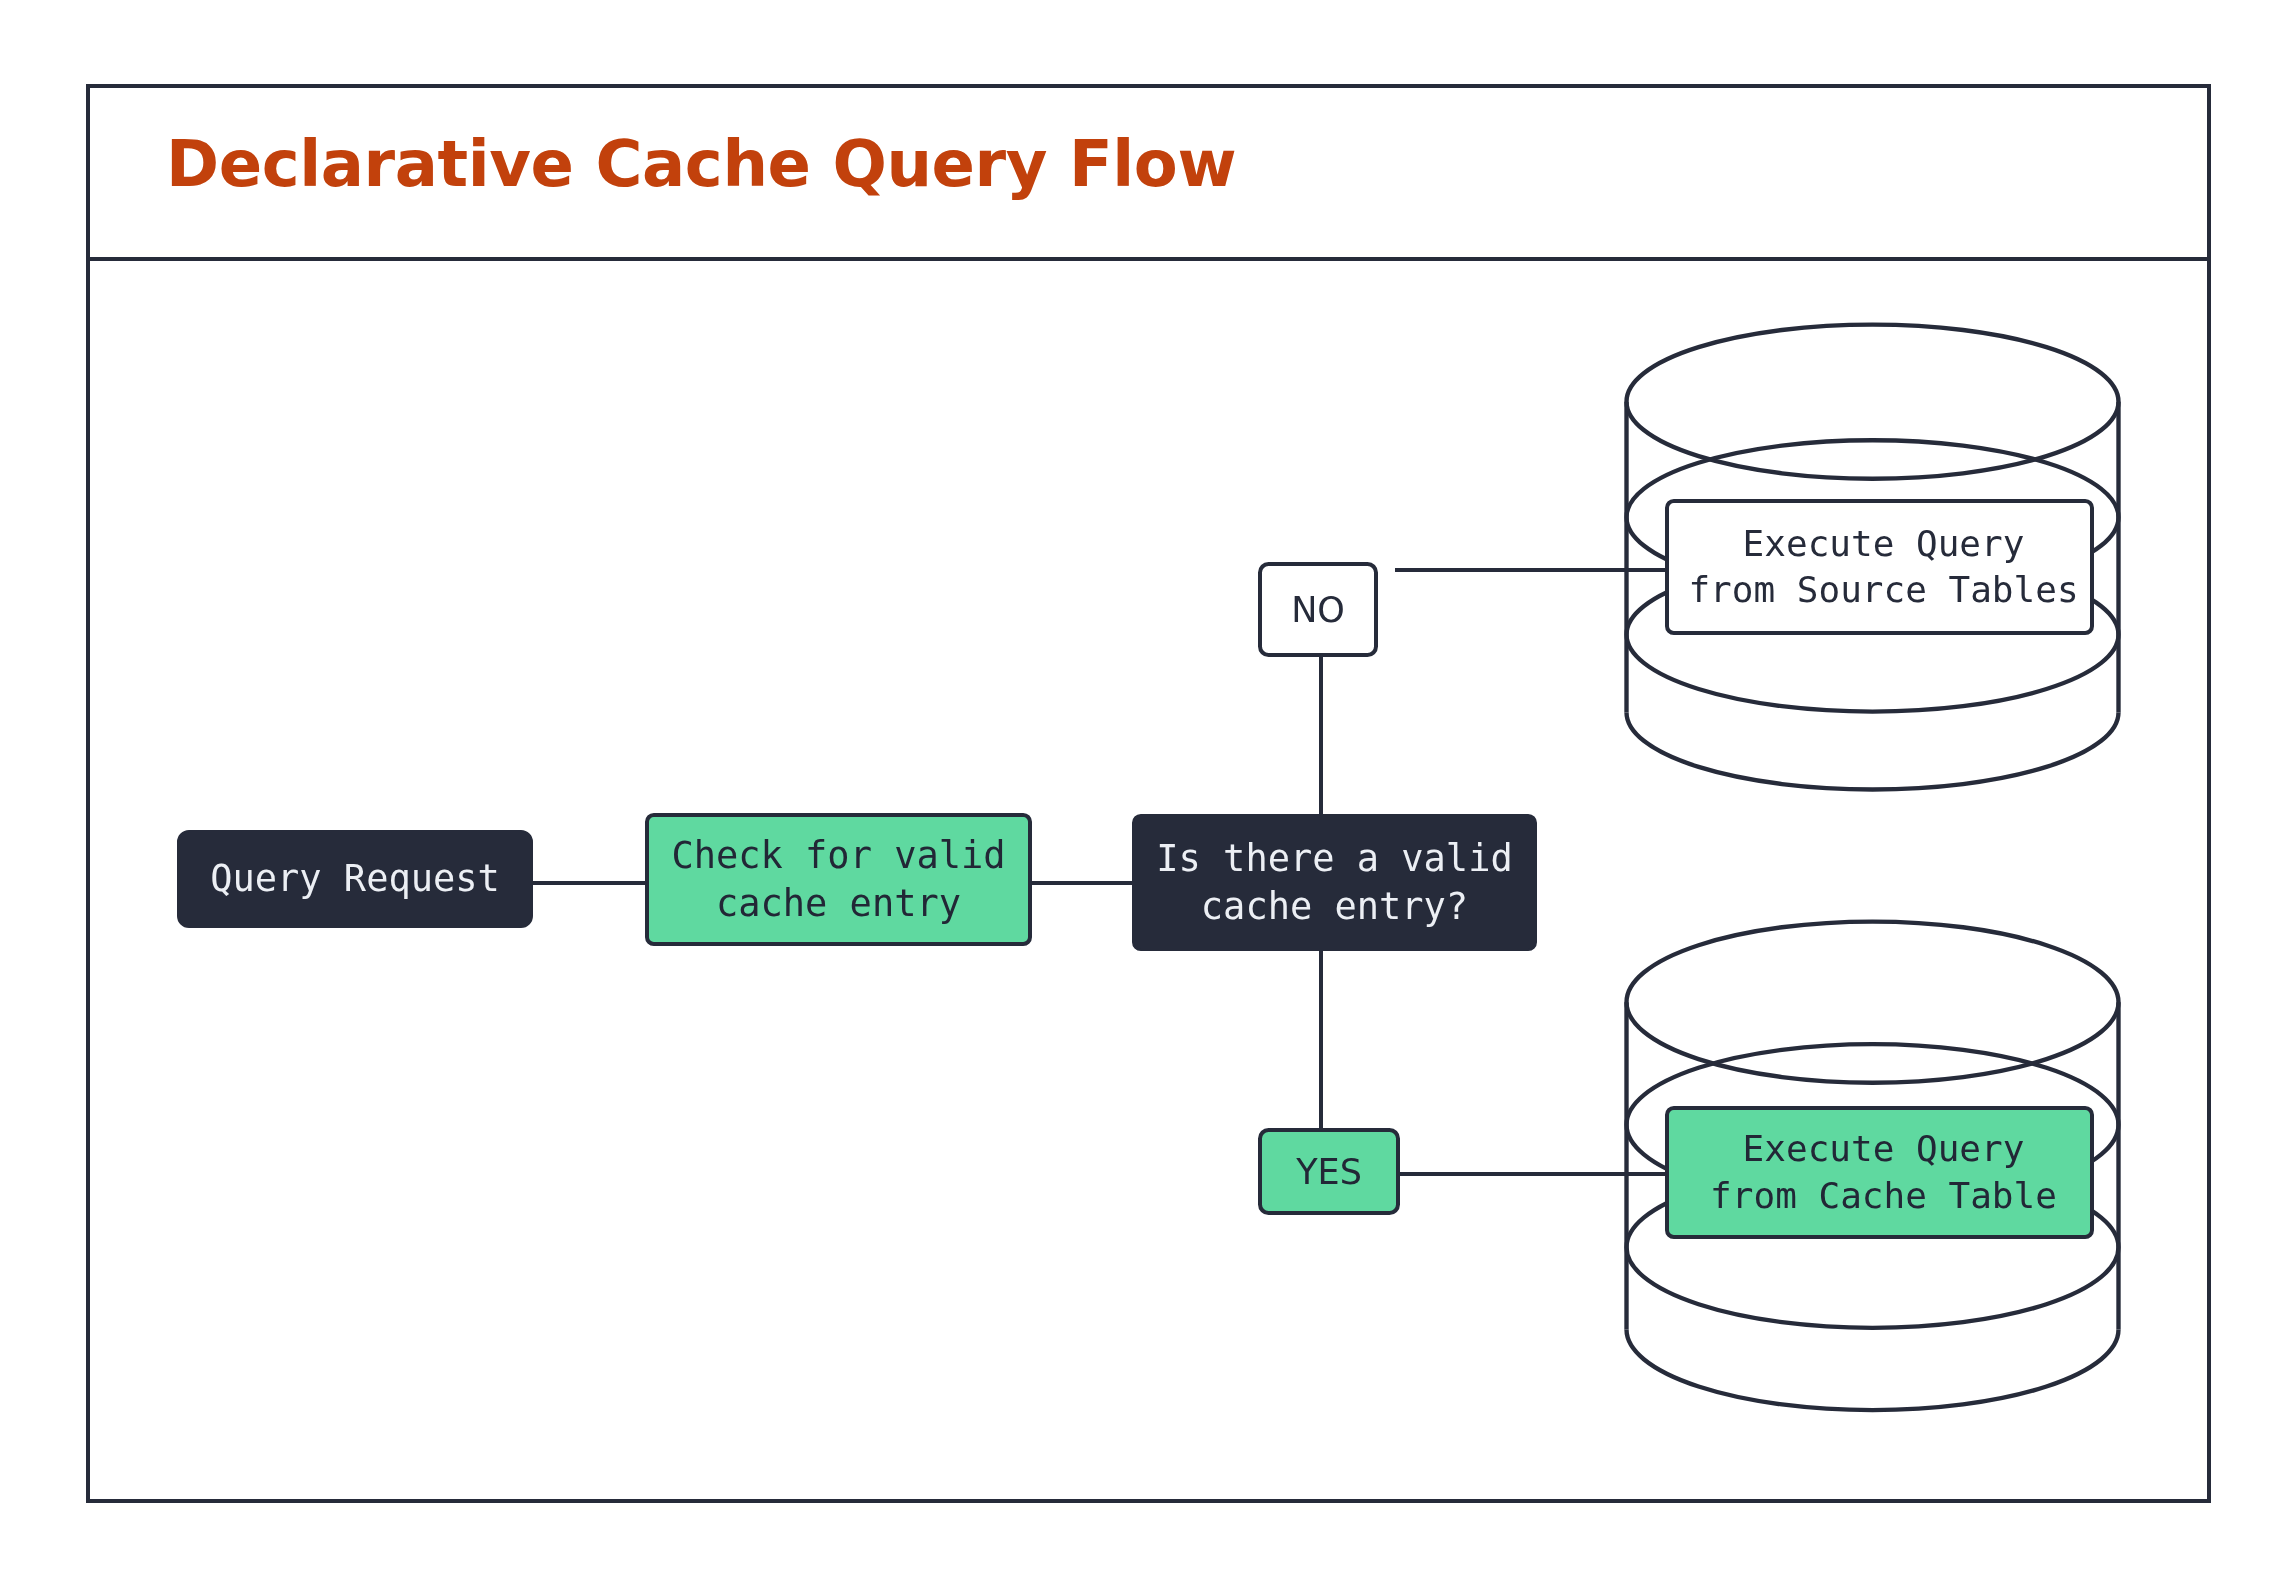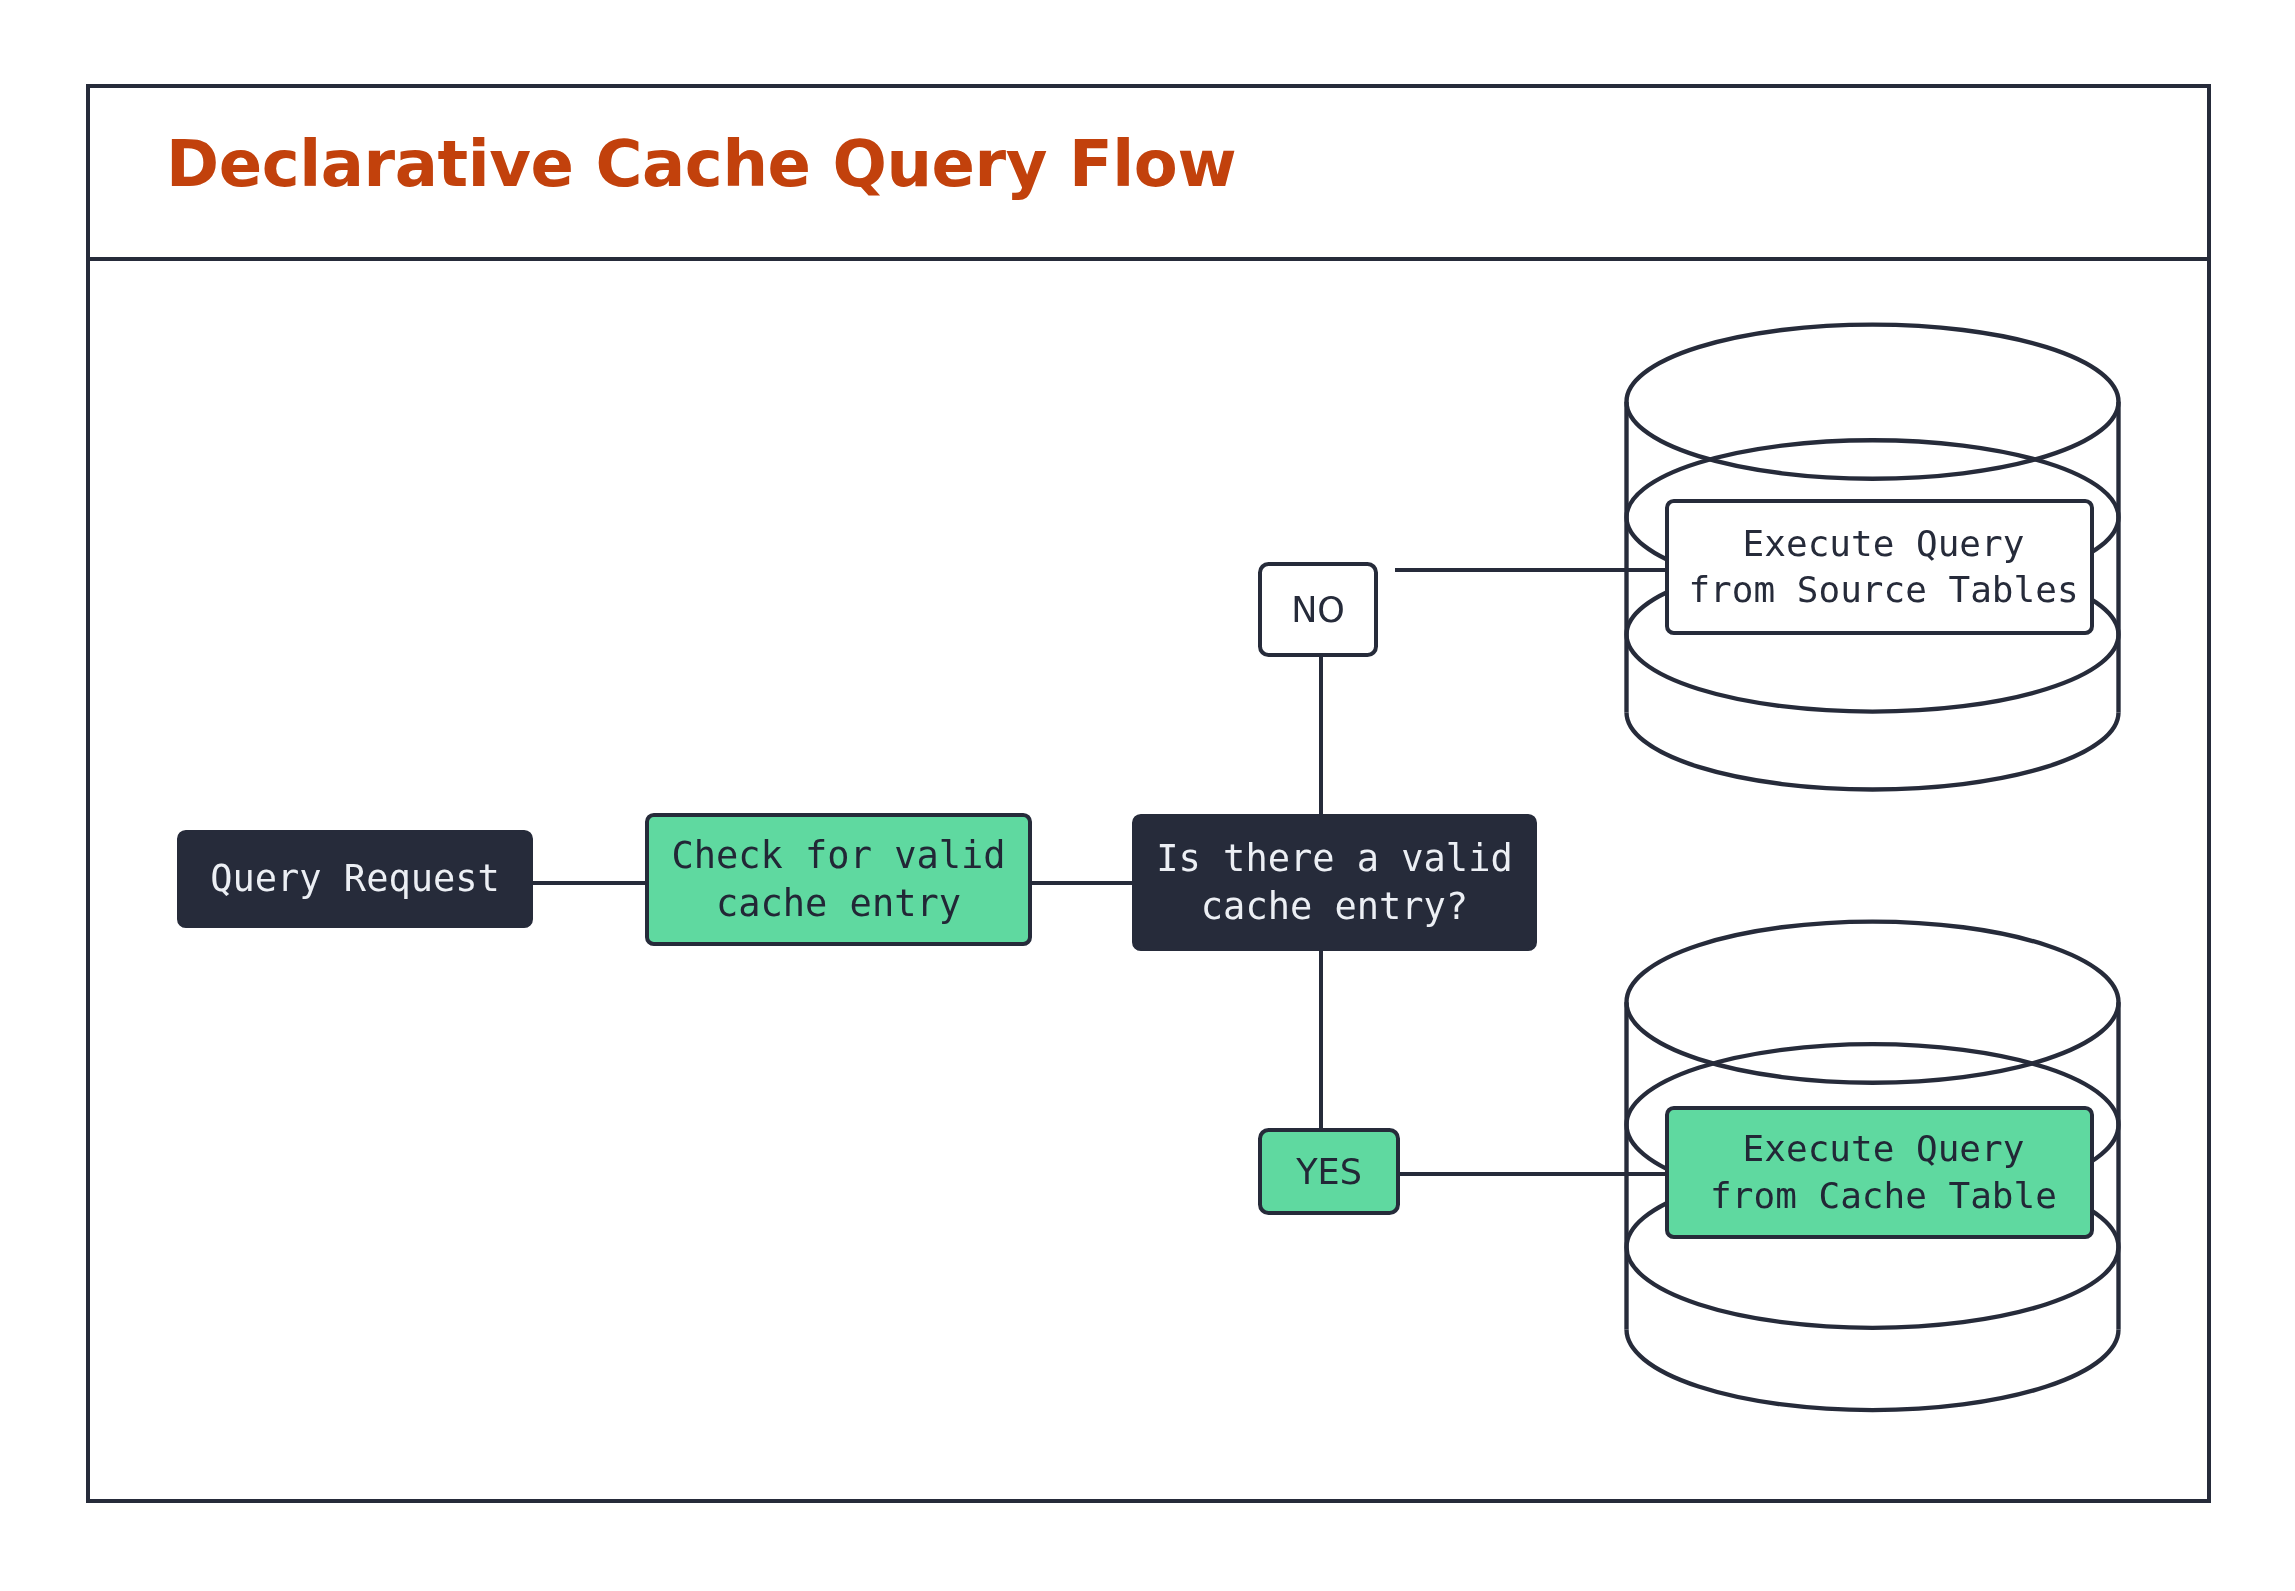--- a/index.html
+++ b/index.html
@@ -170,21 +170,21 @@
       <path d="M4 470 A 281 92 0 0 0 566 470"></path>
       <ellipse cx="285" cy="376" rx="281" ry="92"></ellipse>
       <ellipse cx="285" cy="236" rx="281" ry="92"></ellipse>
       <ellipse cx="285" cy="96" rx="281" ry="92"></ellipse>
     </svg>
   </div>
 
   <div class="node node-green cyl-label" style="left:1665px; top:1106px; width:429px; height:133px; font-size:36px;">Execute Query
 from Cache Table</div>
 
-  <div class="node node-dark" style="left:177px; top:830px; width:356px; height:98px; font-size:37px;">Query Request</div>
+  <div class="node node-dark" style="left:177px; top:830px; width:356px; height:98px; font-size:37px;border-radius:12px;">Query Request</div>
 
   <div class="node node-dark" style="left:1132px; top:814px; width:405px; height:137px; font-size:37px;">Is there a valid
 cache entry?</div>
 
   <div class="node node-green" style="left:645px; top:813px; width:387px; height:133px; font-size:37px;">Check for valid
 cache entry</div>
 
   <div class="chip chip-white" style="left:1258px; top:524px; width:120px; height:95px;margin-top:38px;">NO</div>
 
   <div class="chip chip-green" style="left:1258px; top:1128px; width:142px; height:87px;">YES</div>

